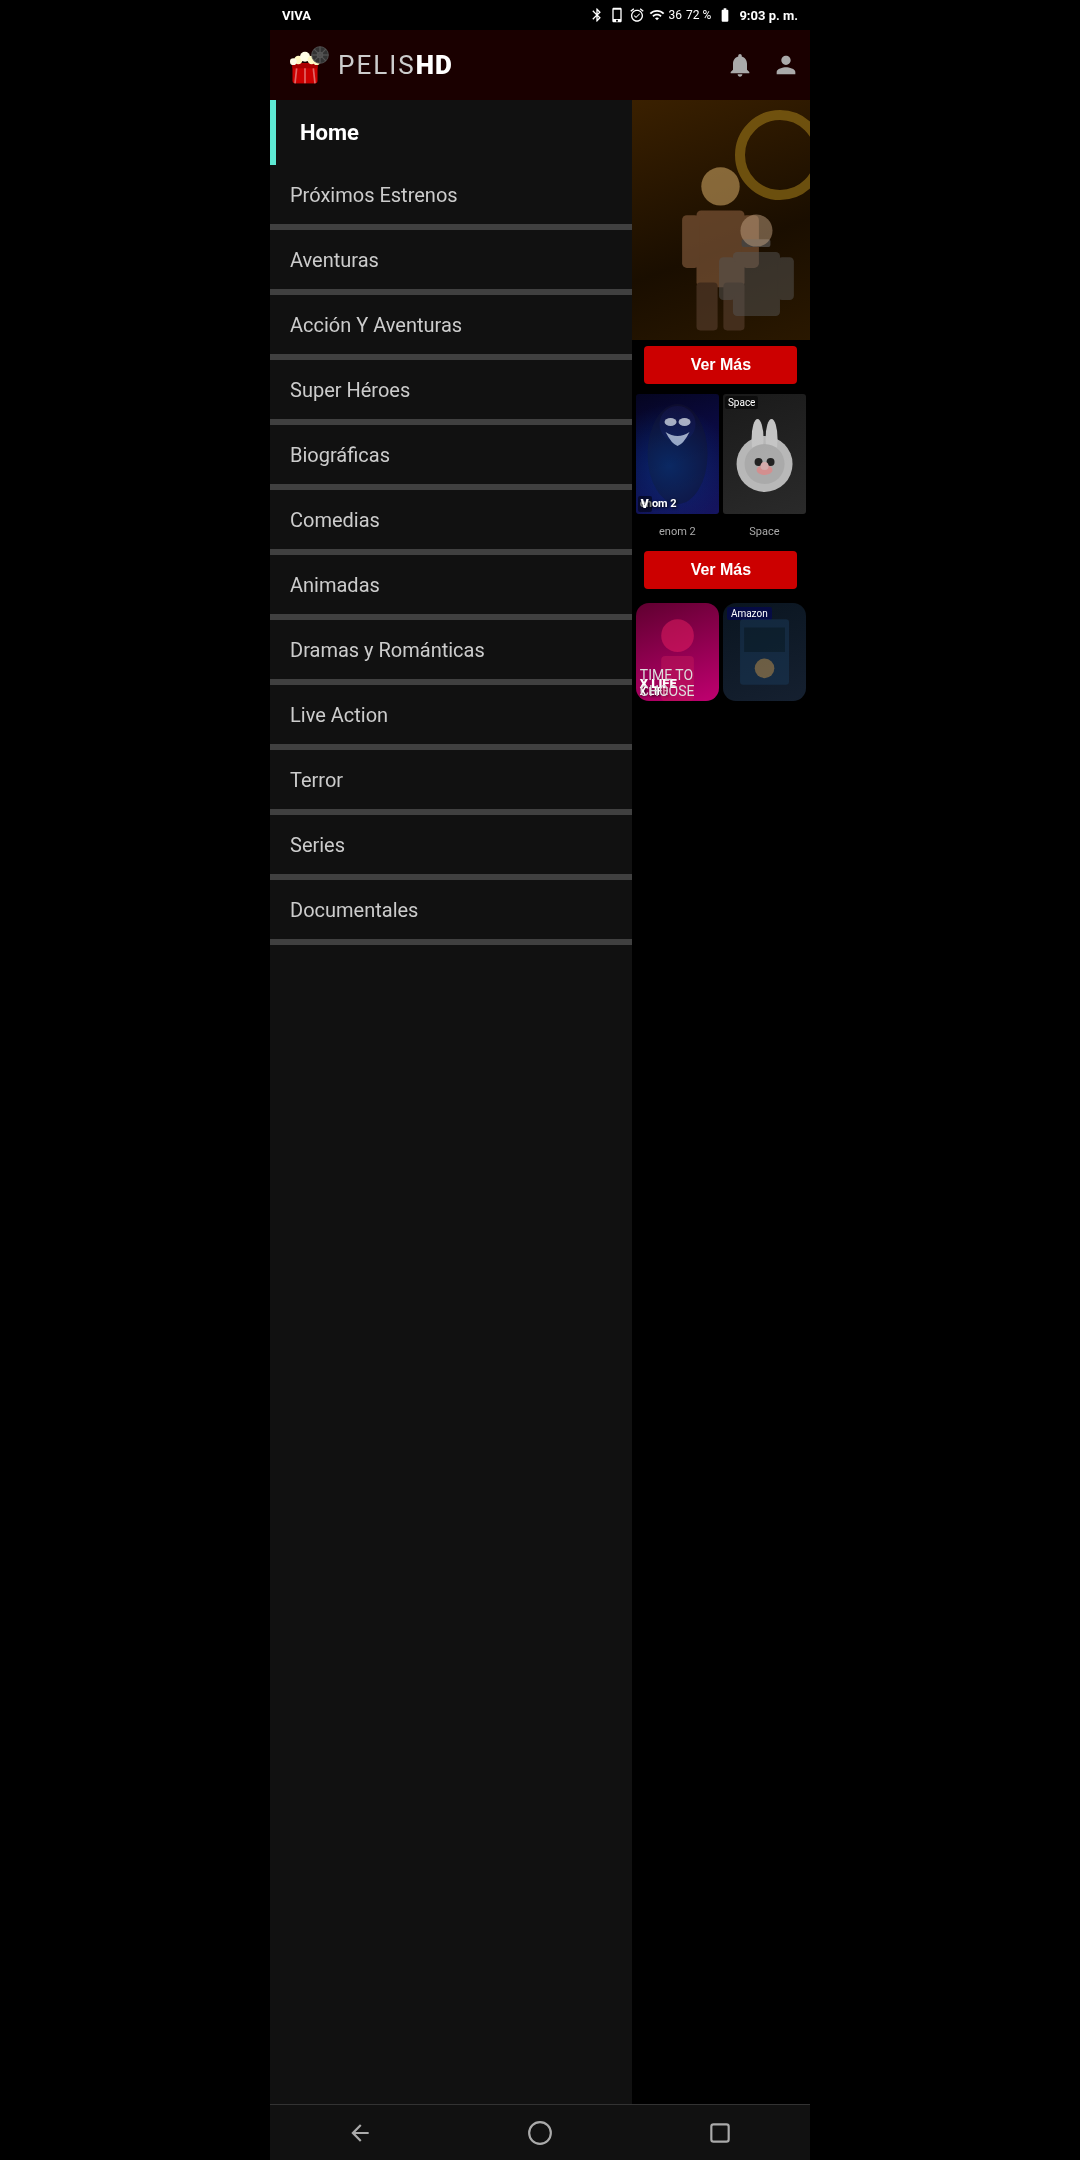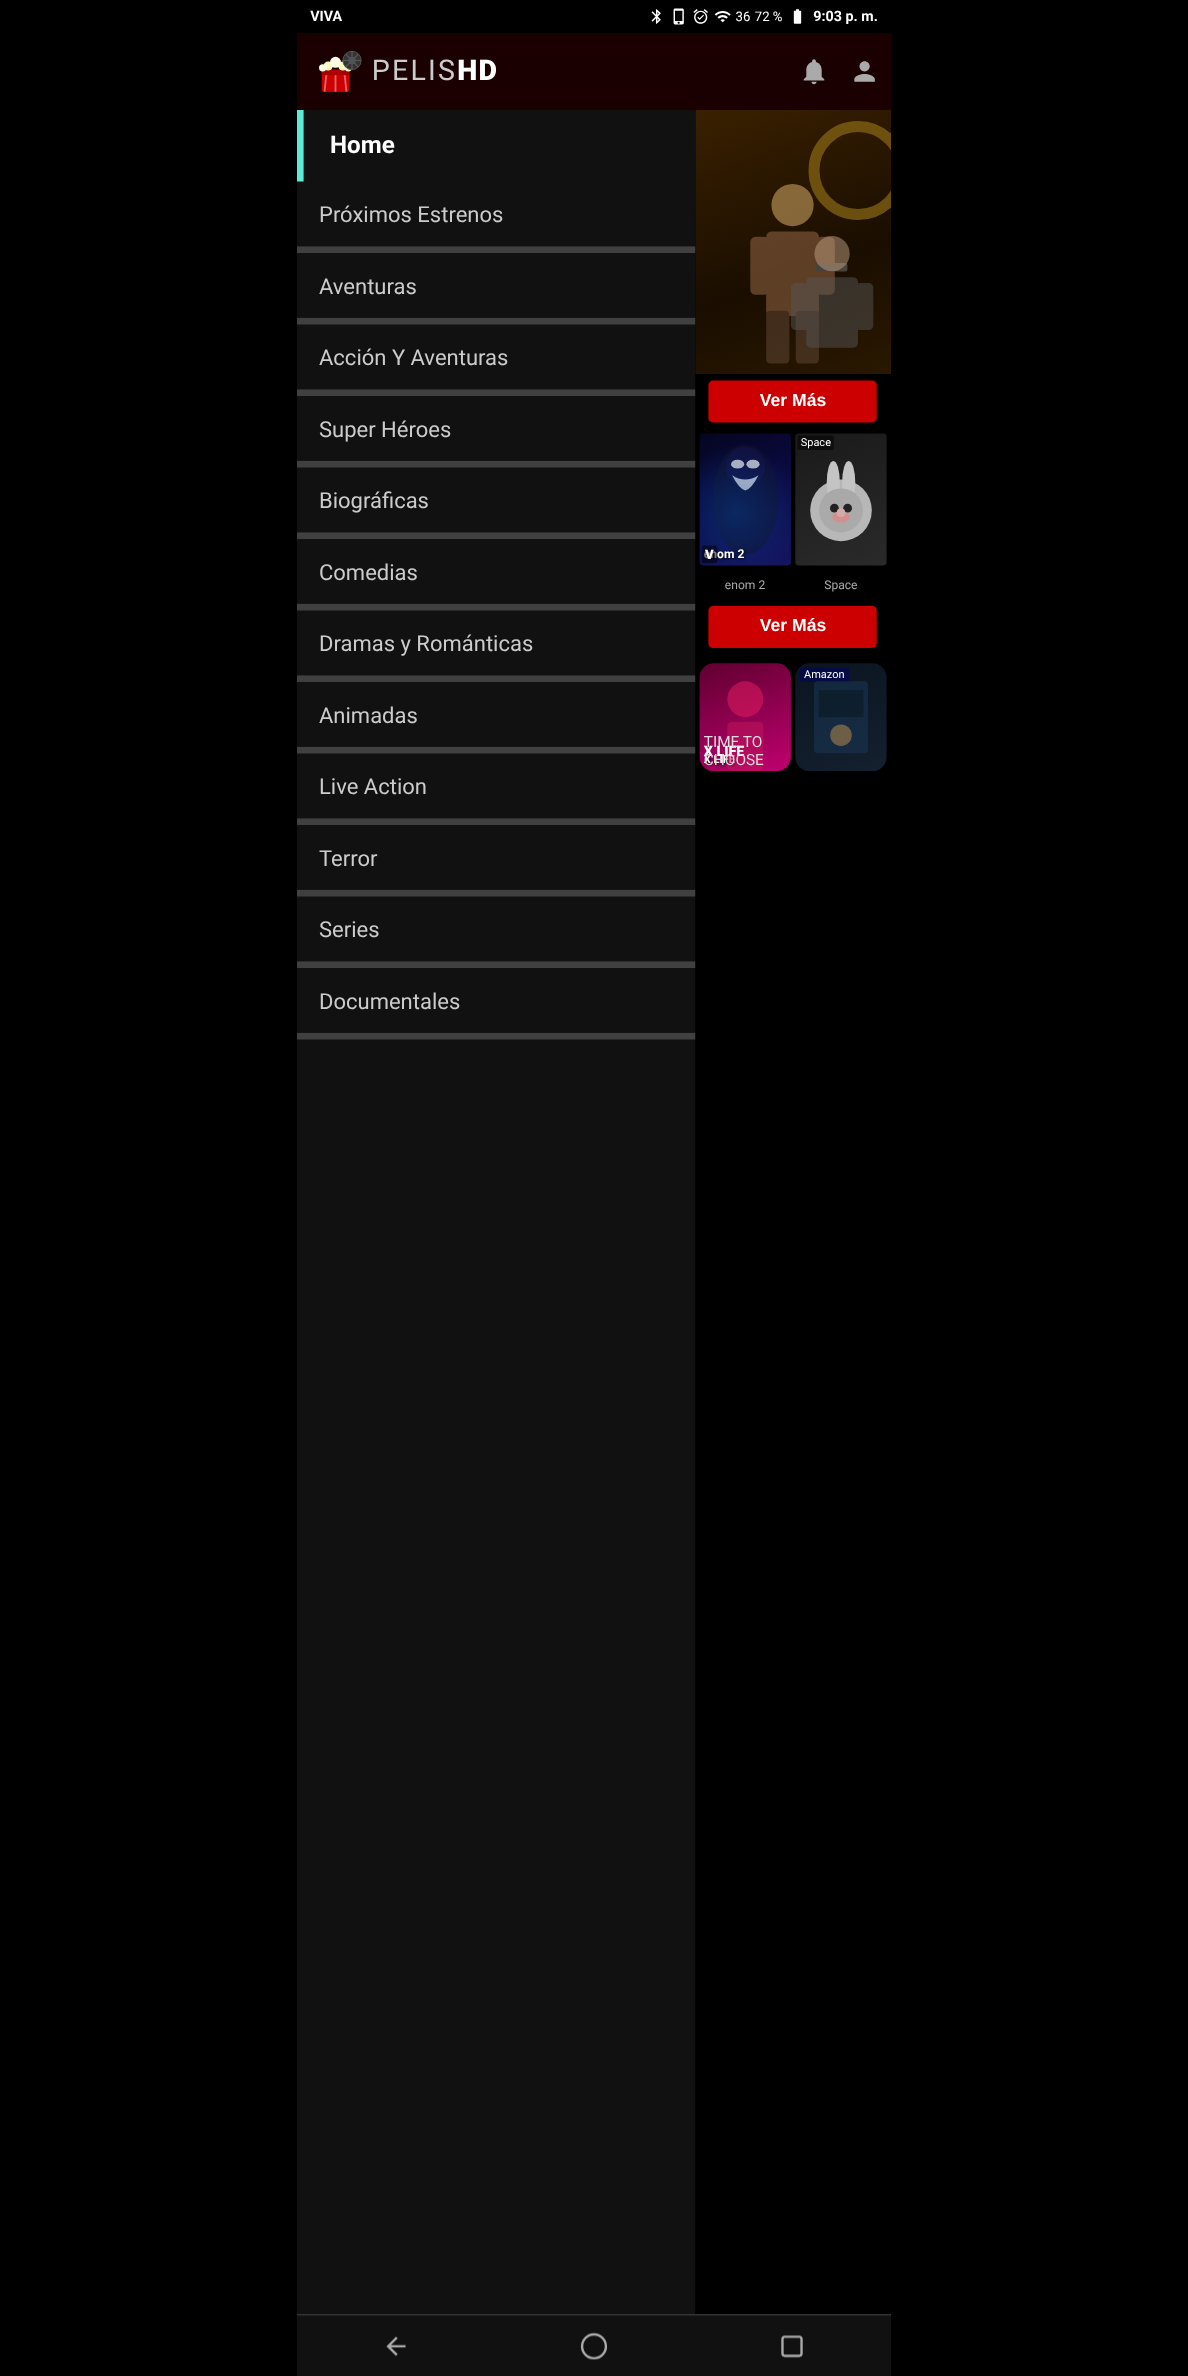--- a/index.html
+++ b/index.html
@@ -306,24 +306,24 @@
     <div class="sidebar-item">
       <span class="sidebar-item-text">Super Héroes</span>
     </div>
     <div class="sidebar-item">
       <span class="sidebar-item-text">Biográficas</span>
     </div>
     <div class="sidebar-item">
       <span class="sidebar-item-text">Comedias</span>
     </div>
     <div class="sidebar-item">
+      <span class="sidebar-item-text">Animadas</span>
+    </div>
+    <div class="sidebar-item">
       <span class="sidebar-item-text">Dramas y Románticas</span>
-    </div>
-    <div class="sidebar-item">
-      <span class="sidebar-item-text">Animadas</span>
     </div>
     <div class="sidebar-item">
       <span class="sidebar-item-text">Live Action</span>
     </div>
     <div class="sidebar-item">
       <span class="sidebar-item-text">Terror</span>
     </div>
     <div class="sidebar-item">
       <span class="sidebar-item-text">Series</span>
     </div>

